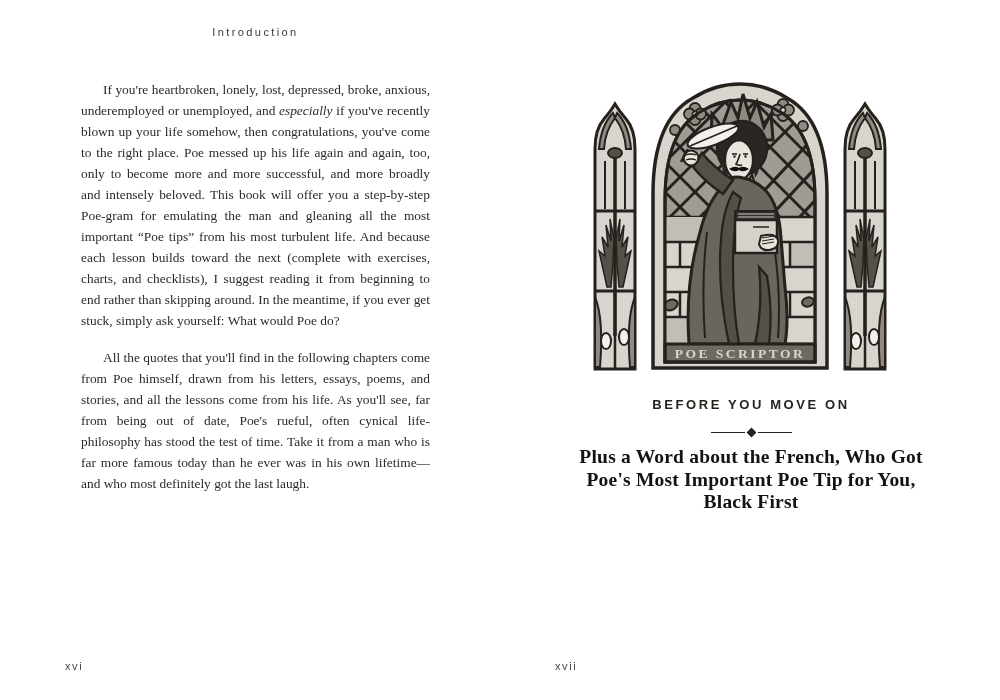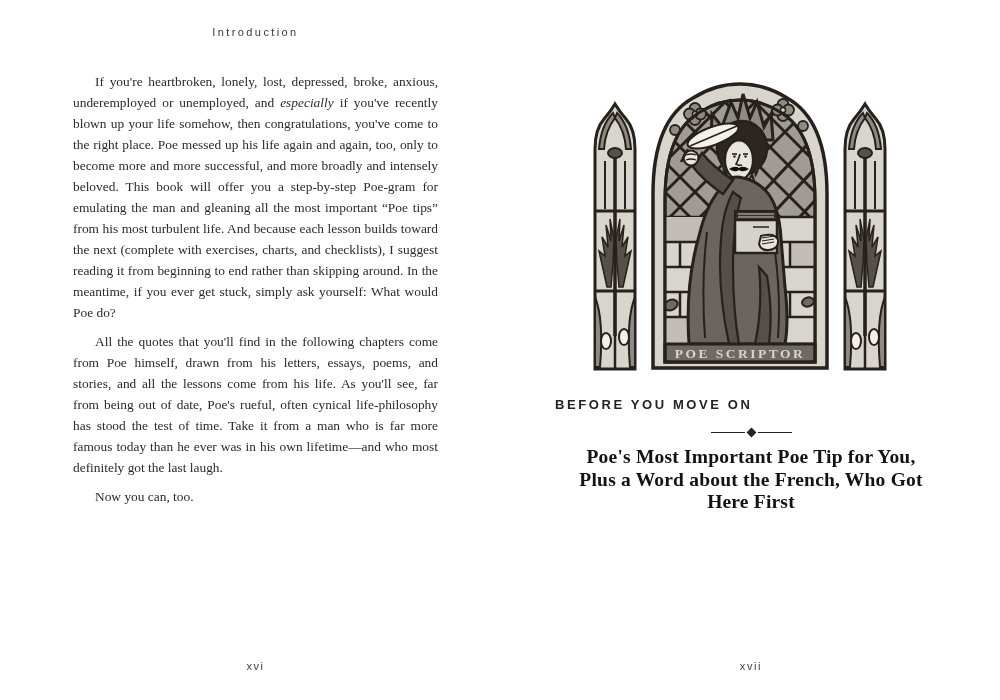--- a/index.html
+++ b/index.html
@@ -13,37 +13,37 @@
     font-family:"Liberation Serif",serif;color:var(--ink)}
   .spread{position:relative;width:1000px;height:700px}
   .page{position:absolute;top:0;width:500px;height:512px}
   .page.left{left:0}
   .page.right{left:500px}
 
   .running-head{position:absolute;left:65px;top:26px;width:381px;text-align:center;
     font-family:"Liberation Sans",sans-serif;font-size:11px;letter-spacing:2.4px;color:#3a3a3a}
   .body-text{position:absolute;left:65px;top:63px;width:381px;
     font-size:13.4px;line-height:21px;text-align:justify}
-  .body-text p{margin:8px}
+  .body-text p{margin:16px}
   .body-text p.indent{text-indent:22px}
   .body-text em{font-style:italic}
 
   .illustration{position:absolute;left:84px;top:72px;width:312px;height:304px}
-  .kicker{position:absolute;left:55px;top:397px;width:392px;
+  .kicker{position:absolute;left:55px;top:397px;width:392px;text-align:center;
     font-family:"Liberation Sans",sans-serif;font-weight:700;font-size:13px;
     letter-spacing:2.6px;color:#26221e}
   .divider{position:absolute;left:55px;top:429px;width:392px;display:flex;
     align-items:center;justify-content:center}
   .divider .line{width:34px;height:1.6px;background:#26221e}
   .divider .diamond{width:7px;height:7px;background:#26221e;transform:rotate(45deg);margin:0 3px}
   .chapter-title{position:absolute;left:55px;top:446px;width:392px;text-align:center;
     font-weight:700;font-size:19.5px;line-height:22.5px;color:#15120f;letter-spacing:.2px}
   .right-body{left:55px;top:534px;width:392px;line-height:20.5px}
 
-  .folio{position:absolute;top:660px;width:381px;text-align:center;
+  .folio{position:absolute;top:660px;width:381px;
     font-family:"Liberation Sans",sans-serif;font-size:11px;letter-spacing:1.6px;color:#454545}
   .folio.left-f{left:65px}
   .folio.right-f{left:55px;width:392px}
 
   
   .s-ink{stroke:var(--ill_outline)}
   .f-light{fill:var(--ill_light)} .f-mid{fill:var(--ill_mid)} .f-dark{fill:var(--ill_dark)}
   .f-lattice{fill:var(--ill_lattice)} .f-banner{fill:var(--ill_banner)} .f-face{fill:var(--ill_face)}
   .f-robe{fill:var(--ill_robe)} .f-shadow{fill:var(--ill_robe_shadow)} .f-white{fill:var(--ill_white)}
   .f-ink{fill:var(--ill_outline)} .f-none{fill:none}
@@ -53,21 +53,20 @@
 </head>
 <body>
 
 <div class="spread">
 
   <div class="page left">
     <div class="running-head">Introduction</div>
     <div class="body-text">
         <p class="indent"><span>If you're heartbroken, lonely, lost, depressed, broke, anxious, underemployed or unemployed, and </span><em>especially</em><span> if you've recently blown up your life somehow, then congratulations, you've come to the right place. Poe messed up his life again and again, too, only to become more and more successful, and more broadly and intensely beloved. This book will offer you a step-by-step Poe-gram for emulating the man and gleaning all the most important “Poe tips” from his most turbulent life. And because each lesson builds toward the next (complete with exercises, charts, and checklists), I suggest reading it from beginning to end rather than skipping around. In the meantime, if you ever get stuck, simply ask yourself: What would Poe do?</span></p>
         <p class="indent"><span>All the quotes that you'll find in the following chapters come from Poe himself, drawn from his letters, essays, poems, and stories, and all the lessons come from his life. As you'll see, far from being out of date, Poe's rueful, often cynical life-philosophy has stood the test of time. Take it from a man who is far more famous today than he ever was in his own lifetime—and who most definitely got the last laugh.</span></p>
-        <p class="indent"><span>Now you can, too.</span></p>
       </div>
     <div class="folio left-f">xvi</div>
   </div>
 
   <div class="page right">
 
     <div class="illustration">
       <svg viewBox="0 0 310 304" width="312" height="304" aria-hidden="true">
         <defs>
           <clipPath id="innerClip">
@@ -225,23 +224,23 @@
 
     <div class="kicker">BEFORE YOU MOVE ON</div>
 
     <div class="divider">
       <span class="line"></span>
       <span class="diamond"></span>
       <span class="line"></span>
     </div>
 
     <div class="chapter-title">
+        <div>Plus a Word about the French, Who Got</div>
         <div>Poe's Most Important Poe Tip for You,</div>
-        <div>Plus a Word about the French, Who Got</div>
-        <div>Here First</div>
+        <div>Black First</div>
       </div>
 
     <div class="body-text right-body">
       </div>
 
     <div class="folio right-f">xvii</div>
   </div>
 </div>
 
 </body></html>

